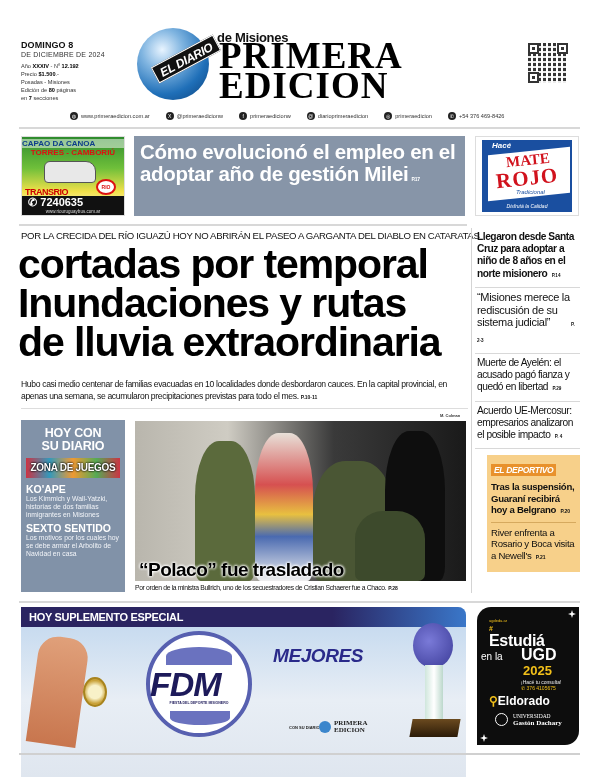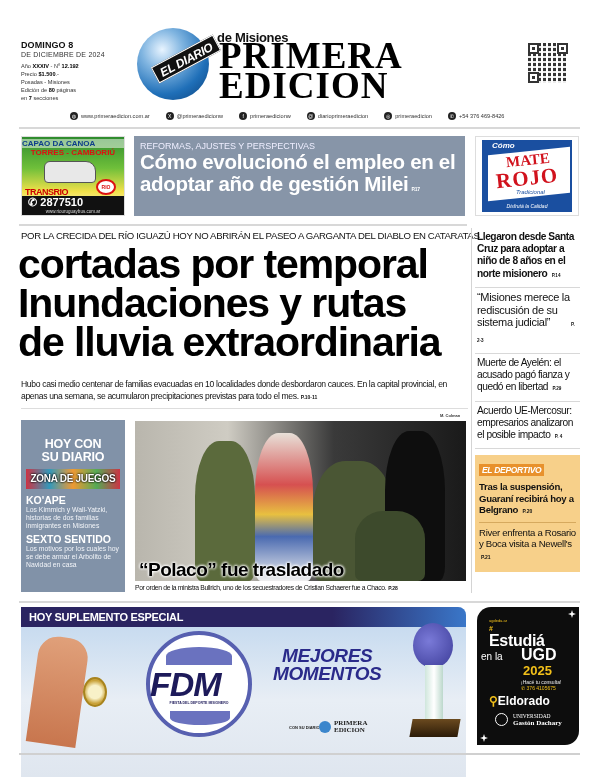--- a/index.html
+++ b/index.html
@@ -74,28 +74,28 @@
   .pg { font-size: 5px; font-weight: bold; margin-left: 2px; letter-spacing: 0; }
   .rule-lead { left: 21px; top: 408px; width: 447px; height: 1px; background: #ddd; }
 
   
   .rcol { left: 475px; top: 228px; width: 105px; }
   .rc-border { left: 471px; top: 228px; width: 1px; height: 365px; background: #d4d4d4; }
   .rc-item { font-size: 10.2px; line-height: 12.2px; color: #111; padding: 3px 0 5px 2px; border-bottom: 1px solid #d8d8d8; letter-spacing: -0.45px; }
   .rc-item.bold { font-weight: bold; }
   .rc-item.quote { font-size: 11px; line-height: 12.8px; letter-spacing: -0.3px; }
   .rc-item .pg { font-size: 4.6px; }
-  .deportivo { background: #f7d08a; padding: 4px 4px 5px 4px; margin-top: 6px; }
+  .deportivo { background: #f7d08a; padding: 4px 4px 5px 4px; margin-top: 6px; margin-left: 12px; }
   .dep-tag { display: inline-block; background: #e8912c; color: #fff; font-style: italic; font-weight: bold; font-size: 8.5px; padding: 1px 3px; letter-spacing: -0.3px; }
   .dep-item { font-size: 9.6px; line-height: 11.5px; padding: 4px 0 4px 0; border-bottom: 1px solid #d6a95e; letter-spacing: -0.3px; color: #111; }
   .dep-item:last-child { border-bottom: none; }
   .dep-item.bold { font-weight: bold; }
 
   
-  .hoybox { left: 21px; top: 420px; width: 104px; height: 172px; background: #8192a8; color: #fff; padding: 18px 5px; }
+  .hoybox { left: 21px; top: 420px; width: 104px; height: 172px; background: #8192a8; color: #fff; padding: 7px 5px; }
   .hoy-title { text-align: center; font-weight: bold; font-size: 12.5px; line-height: 13px; letter-spacing: -0.2px; }
   .zona { margin: 5px 0 6px; height: 20px; background: linear-gradient(90deg, #c34 0%, #39b 25%, #e93 50%, #5a5 75%, #c34 100%); text-align: center;
     font-weight: bold; font-size: 10px; line-height: 20px; color: #fff; text-shadow: 0 0 2px #000, 0 0 2px #000; letter-spacing: -0.3px; }
   .hb-head { font-weight: bold; font-size: 10.5px; line-height: 11px; margin-top: 2px; }
   .hb-text { font-size: 6.8px; line-height: 8.2px; color: #f2f4f8; margin-bottom: 3px; }
 
   
   .photo-credit { left: 440px; top: 413px; font-size: 4px; color: #333; font-weight: bold; }
   .photo { left: 135px; top: 421px; width: 331px; height: 160px; overflow: hidden;
     background: linear-gradient(90deg, #b9b6ad 0%, #cfccc3 28%, #3a3a3a 60%, #1a1a1a 100%); }
@@ -201,33 +201,32 @@
     </div>
 </div>
 <div class="abs rule-top"></div>
 
 <div class="abs ad-transrio">
   <div class="tr-t1">CAPAO DA CANOA</div>
   <div class="tr-t2">TORRES - CAMBORIÚ</div>
   <div class="tr-bus"></div>
   <div class="tr-brand">TRANSRIO</div>
   <div class="tr-rio">RIO</div>
-  <div class="tr-phone">✆ 2877510</div>
+  <div class="tr-phone">✆ 7240635</div>
   <div class="tr-url">www.riouruguaybus.com.ar</div>
 </div>
 
 <div class="abs promo">
-  <div class="promo-kicker">REFORMAS, AJUSTES Y PERSPECTIVAS</div>
   <div class="promo-title"><span>Cómo evolucionó el empleo en el adoptar año de gestión Milei</span><span class="promo-page">P.17</span></div>
 </div>
 
 <div class="abs ad-mate">
   <div class="mate-blue"></div>
   <div class="mate-white"></div>
-  <div class="mate-toma">Cómo</div>
+  <div class="mate-toma">Hacé</div>
   <div class="mate-l1">MATE</div>
   <div class="mate-l2">ROJO</div>
   <div class="mate-trad">Tradicional</div>
   <div class="mate-slogan">Disfrutá la Calidad</div>
 </div>
 
 <div class="abs rule-mid"></div>
 
 <div class="abs kicker-main">POR LA CRECIDA DEL RÍO IGUAZÚ HOY NO ABRIRÁN EL PASEO A GARGANTA DEL DIABLO EN CATARATAS</div>
 <div class="abs headline">
@@ -282,21 +281,20 @@
   <div class="fdm-arm"></div>
   <div class="fdm-medal"></div>
   <div class="fdm-circle">
     <div class="fdm-swoosh-top"></div>
     <div class="fdm-swoosh-bot"></div>
     <div class="fdm-logo">FDM</div>
     <div class="fdm-logo-sub">FIESTA DEL DEPORTE MISIONERO</div>
   </div>
   <div class="fdm-slogan">
     <div>MEJORES</div>
-    <div>MOMENTOS</div>
   </div>
   <div class="fdm-con">CON SU DIARIO</div>
   <div class="fdm-mini-globe"></div>
   <div class="fdm-mini" style="left:313px;">
     <div>PRIMERA</div>
     <div>EDICION</div>
   </div>
   <div class="fdm-trophy"></div>
   <div class="fdm-trophy-stem"></div>
   <div class="fdm-trophy-base"></div>

